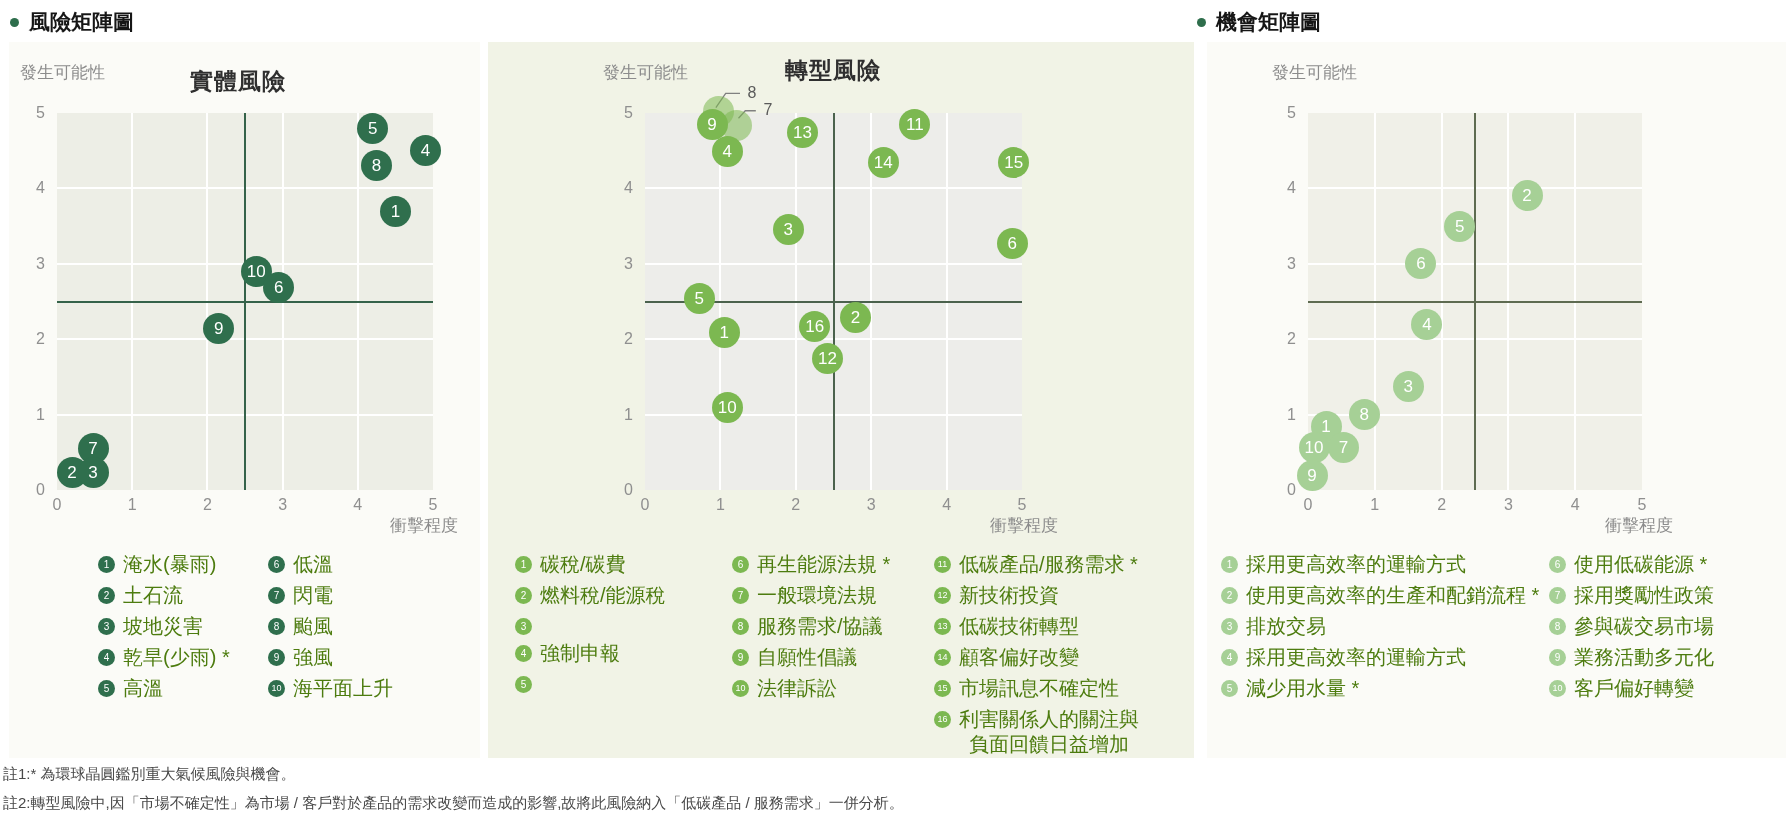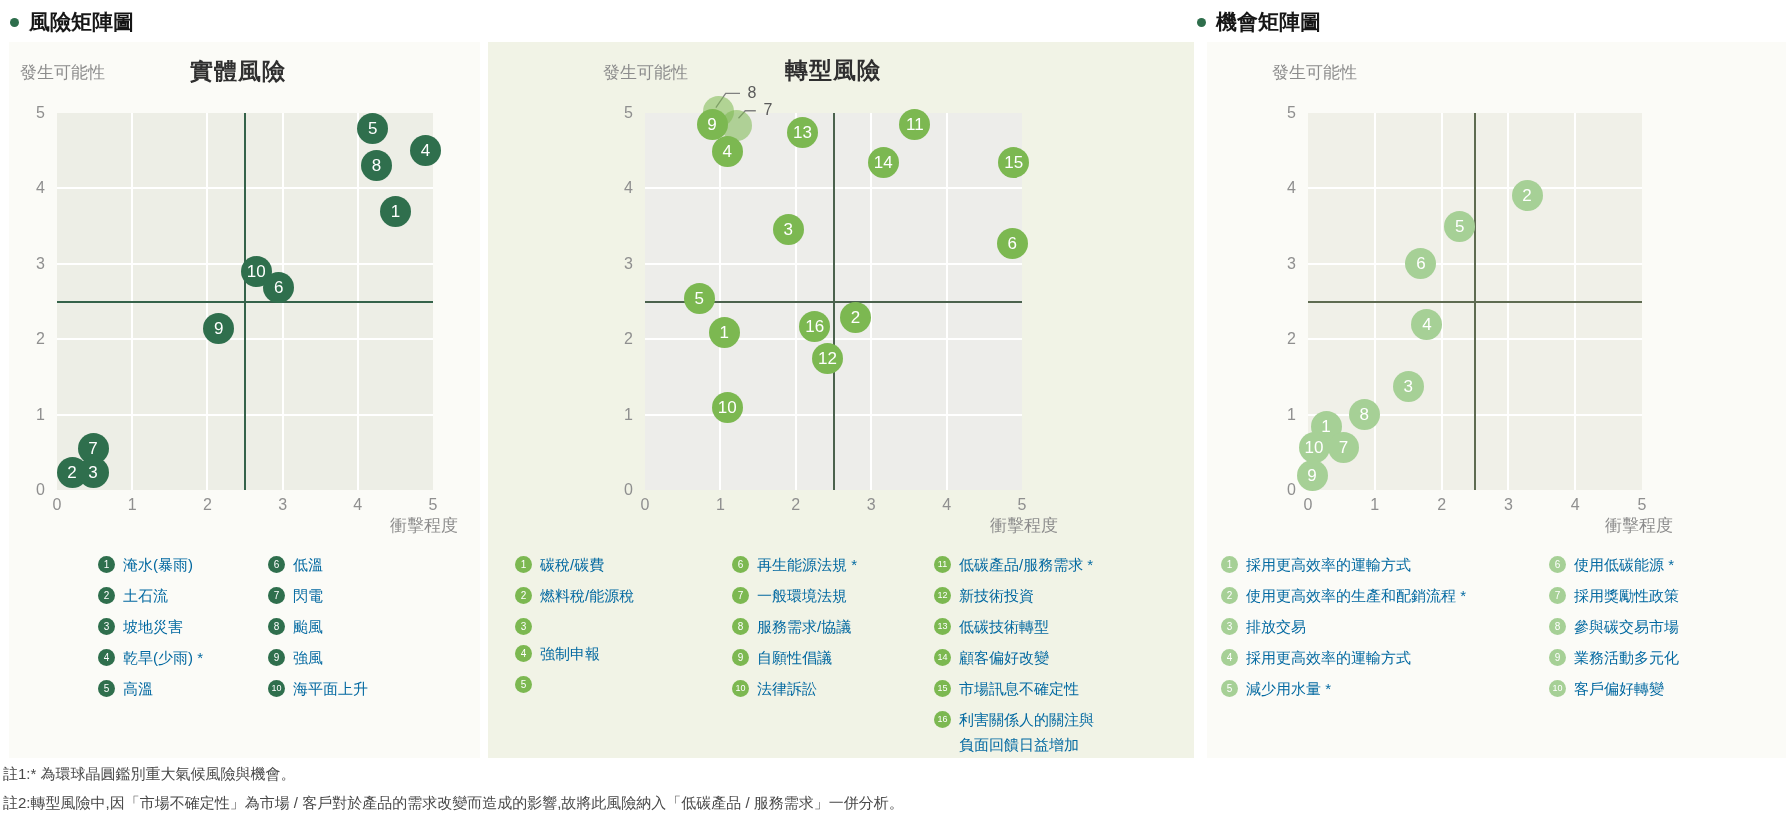--- a/index.html
+++ b/index.html
@@ -19,21 +19,21 @@
       align-items:center;justify-content:center;color:#fff;font-size:17px;line-height:1;}
   .tick{position:absolute;color:#8f8f8f;font-size:16px;line-height:19px;}
   .ytick{width:34px;text-align:right;}
   .xtick{width:40px;text-align:center;}
   .axis-label{position:absolute;color:#8c8c8c;font-size:17px;line-height:22px;}
   .chart-title{position:absolute;font-size:23px;font-weight:bold;color:#2f2f2f;letter-spacing:1px;line-height:28px;}
   .legend-col{position:absolute;display:flex;flex-direction:column;align-items:flex-start;}
   .legend-item{display:flex;gap:8px;margin-bottom:6px;align-items:flex-start;}
   .badge{flex:0 0 auto;width:17px;height:17px;border-radius:50%;color:#fff;font-size:10px;
          display:flex;align-items:center;justify-content:center;margin-top:4px;line-height:1;}
-  .legend-label{font-size:15px;line-height:25px;color:#0369a1;white-space:pre-line;}
+  .legend-label{font-size:20px;line-height:25px;color:#4d7c0f;white-space:pre-line;text-align:center;}
   .note{position:absolute;left:3px;font-size:15px;color:#484848;line-height:19px;}
   .callout-label{position:absolute;font-size:16px;color:#5a5a5a;transform:translate(-50%,-50%);line-height:1;}
   svg.overlay{position:absolute;left:0;top:0;overflow:visible;}
 </style>
 </head>
 <body>
 
 <div class="page">
 
   <div class="section-title" style="left:10px;top:8px;">
@@ -47,21 +47,21 @@
   </div>
 
   <div class="panel panel-left"></div>
   <div class="panel panel-mid"></div>
   <div class="panel panel-right"></div>
 
   <div class="note" style="top:764px;">註1:* 為環球晶圓鑑別重大氣候風險與機會。</div>
   <div class="note" style="top:793px;">註2:轉型風險中,因「市場不確定性」為市場 / 客戶對於產品的需求改變而造成的影響,故將此風險納入「低碳產品 / 服務需求」一併分析。</div>
 
 <div class="axis-label" style="left: 20px; top: 62px;">發生可能性</div>
-    <div class="chart-title" style="left: 190px; top: 57px;">實體風險</div>
+    <div class="chart-title" style="left: 190px; top: 67px;">實體風險</div>
     <div class="plot" style="left: 57px; top: 113px; width: 376px; height: 377px; background: rgb(237, 238, 230);">
       <div class="gl" style="left: 74.2px; top: 0px; width: 2px; height: 377px;"></div>
       <div class="gl" style="top: 300.6px; left: 0px; height: 2px; width: 376px;"></div>
       <div class="gl" style="left: 149.4px; top: 0px; width: 2px; height: 377px;"></div>
       <div class="gl" style="top: 225.2px; left: 0px; height: 2px; width: 376px;"></div>
       <div class="gl" style="left: 224.6px; top: 0px; width: 2px; height: 377px;"></div>
       <div class="gl" style="top: 149.8px; left: 0px; height: 2px; width: 376px;"></div>
       <div class="gl" style="left: 299.8px; top: 0px; width: 2px; height: 377px;"></div>
       <div class="gl" style="top: 74.4px; left: 0px; height: 2px; width: 376px;"></div>
       <div class="cross" style="left: 187px; top: 0px; width: 2px; height: 377px; background: rgb(53, 98, 74);"></div>

